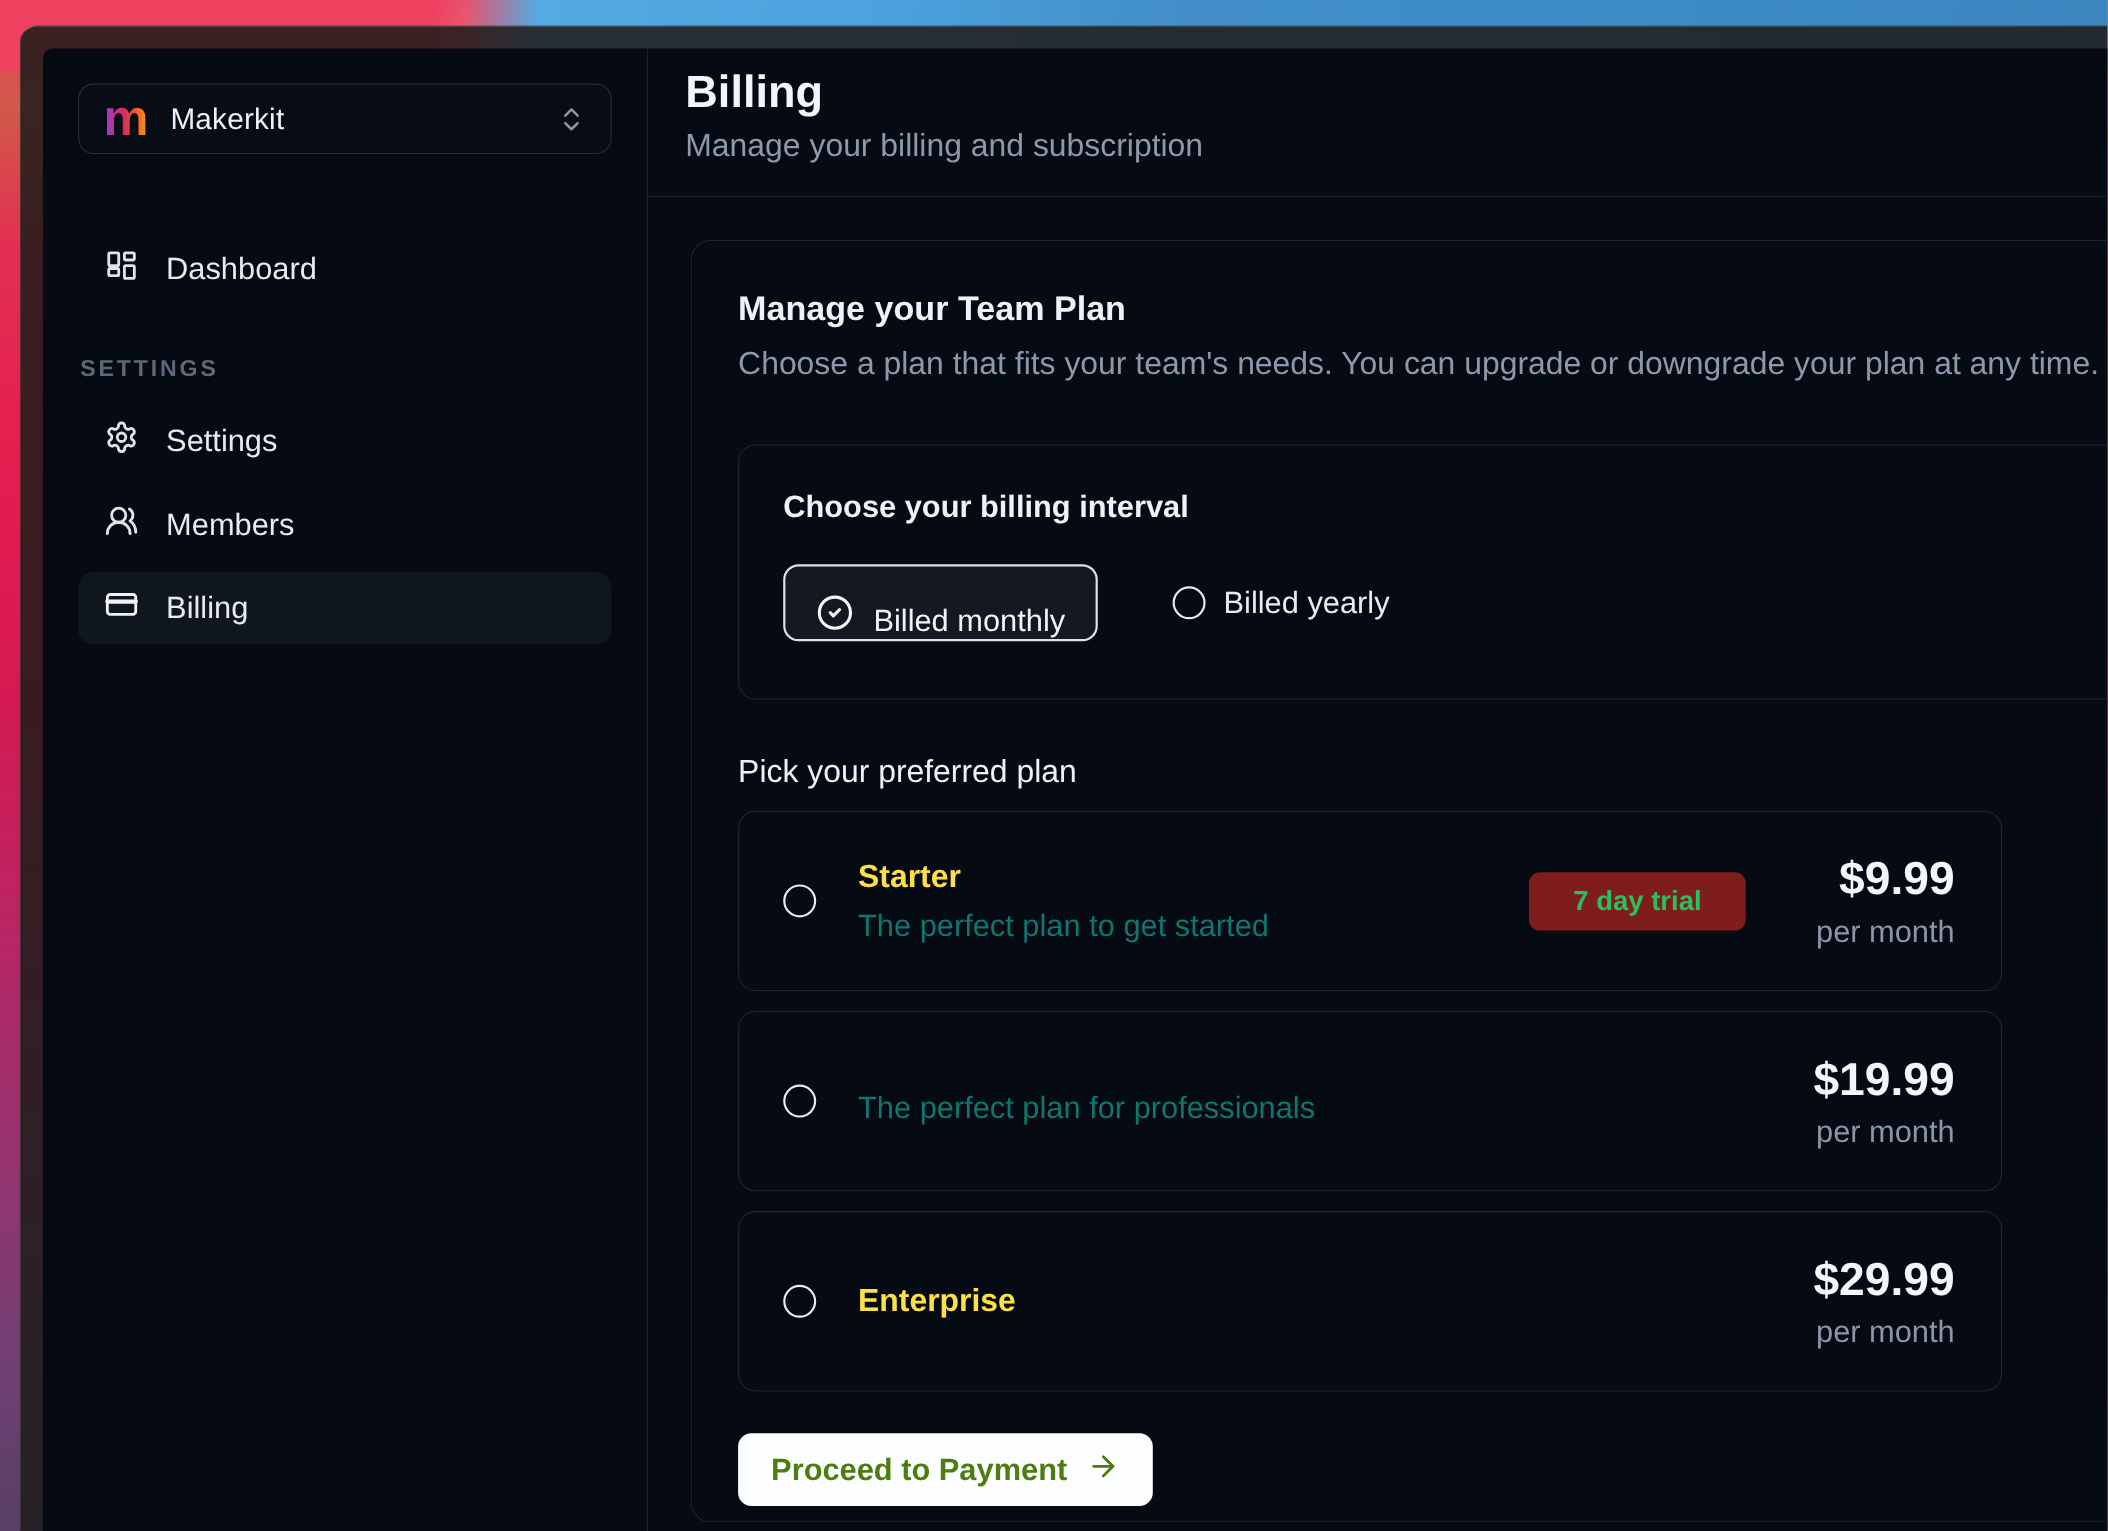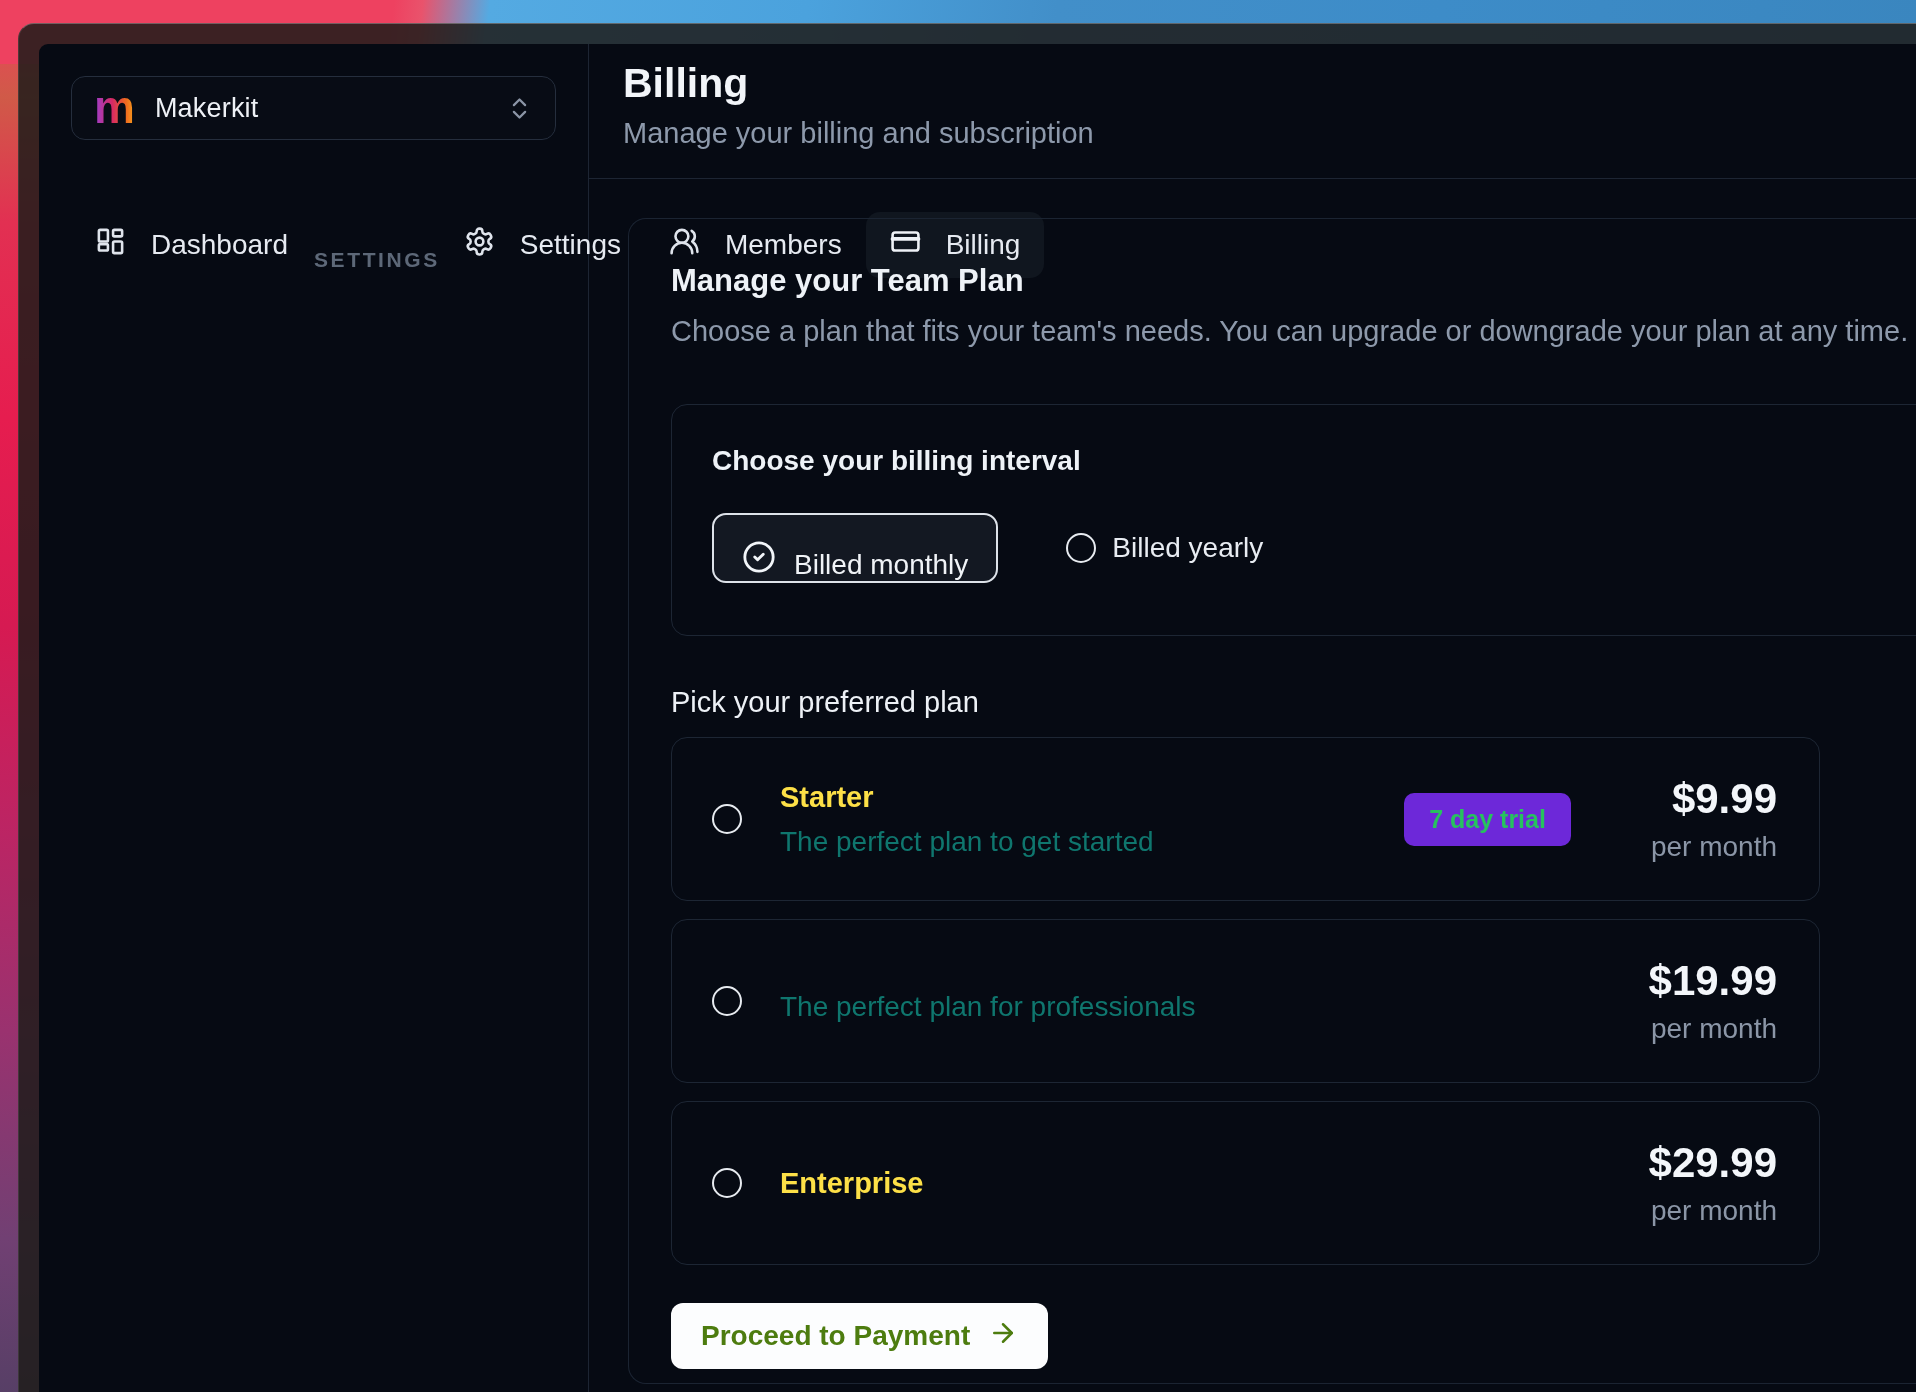--- a/index.html
+++ b/index.html
@@ -38,21 +38,21 @@
     display:flex; align-items:center; gap:20px; padding:0 22px; cursor:pointer;
     background:rgba(255,255,255,0.01);
   }
   .workspace-logo {
     font-size:46px; font-weight:700; line-height:0.9;
     background:linear-gradient(90deg,#9b3fd1 0%,#d62a63 45%,#ef6a1f 78%,#f8a31b 100%);
     -webkit-background-clip:text; background-clip:text; color:transparent;
   }
   .workspace-name { font-size:27px; font-weight:500; color:#eef1f6; letter-spacing:0.2px; }
   .chevrons { margin-left:auto; color:#8b95a6; display:flex; }
-  .nav { margin-top:72px; display:flex; flex-direction:row; }
+  .nav { margin-top:72px; display:flex; flex-direction:column; }
   .nav-item {
     height:66px; border-radius:14px; display:flex; align-items:center; gap:25px;
     padding:0 24px; font-size:28px; color:#e6eaf1; cursor:pointer; margin-bottom:10px;
   }
   .nav-item.active { background:#10161f; }
   .nav-item svg { width:31px; height:31px; flex:none; }
   .section-label {
     margin:36px 0 20px 2px; font-size:21px; font-weight:600;
     letter-spacing:2.6px; color:#5d6878;
   }
@@ -93,22 +93,22 @@
   .plan-row {
     margin-top:18px; width:1149px; height:164px;
     border:1px solid #1d2634; border-radius:16px;
     display:flex; align-items:center; gap:38px; padding:0 42px 0 40px; cursor:pointer;
   }
   .plan-row:first-of-type { margin-top:26px; }
   .plan-info { flex:1; min-width:0; }
   .plan-name { font-size:29px; font-weight:700; color:#fde047; }
   .plan-desc { margin-top:12px; font-size:28px; color:#0f766e; }
   .badge {
-    background:#6d28d9; color:#27c15f; font-size:25px; font-weight:700;
-    padding:12px 25px; border-radius:10px; margin-right:42px; white-space:nowrap;
+    background:#7f1d1d; color:#27c15f; font-size:25px; font-weight:700;
+    padding:12px 40px; border-radius:10px; margin-right:26px; white-space:nowrap;
   }
   .price-block { text-align:right; }
   .price { font-size:42px; font-weight:700; color:#f3f6fa; }
   .period { margin-top:8px; font-size:28px; color:#8b96a7; }
 
   .cta {
     margin-top:38px; height:66px; padding:0 30px;
     display:inline-flex; align-items:center; gap:18px;
     background:#fcfdfe; color:#4d7c0f; border:none; border-radius:12px;
     font-family:inherit; font-size:28px; font-weight:600; cursor:pointer;

